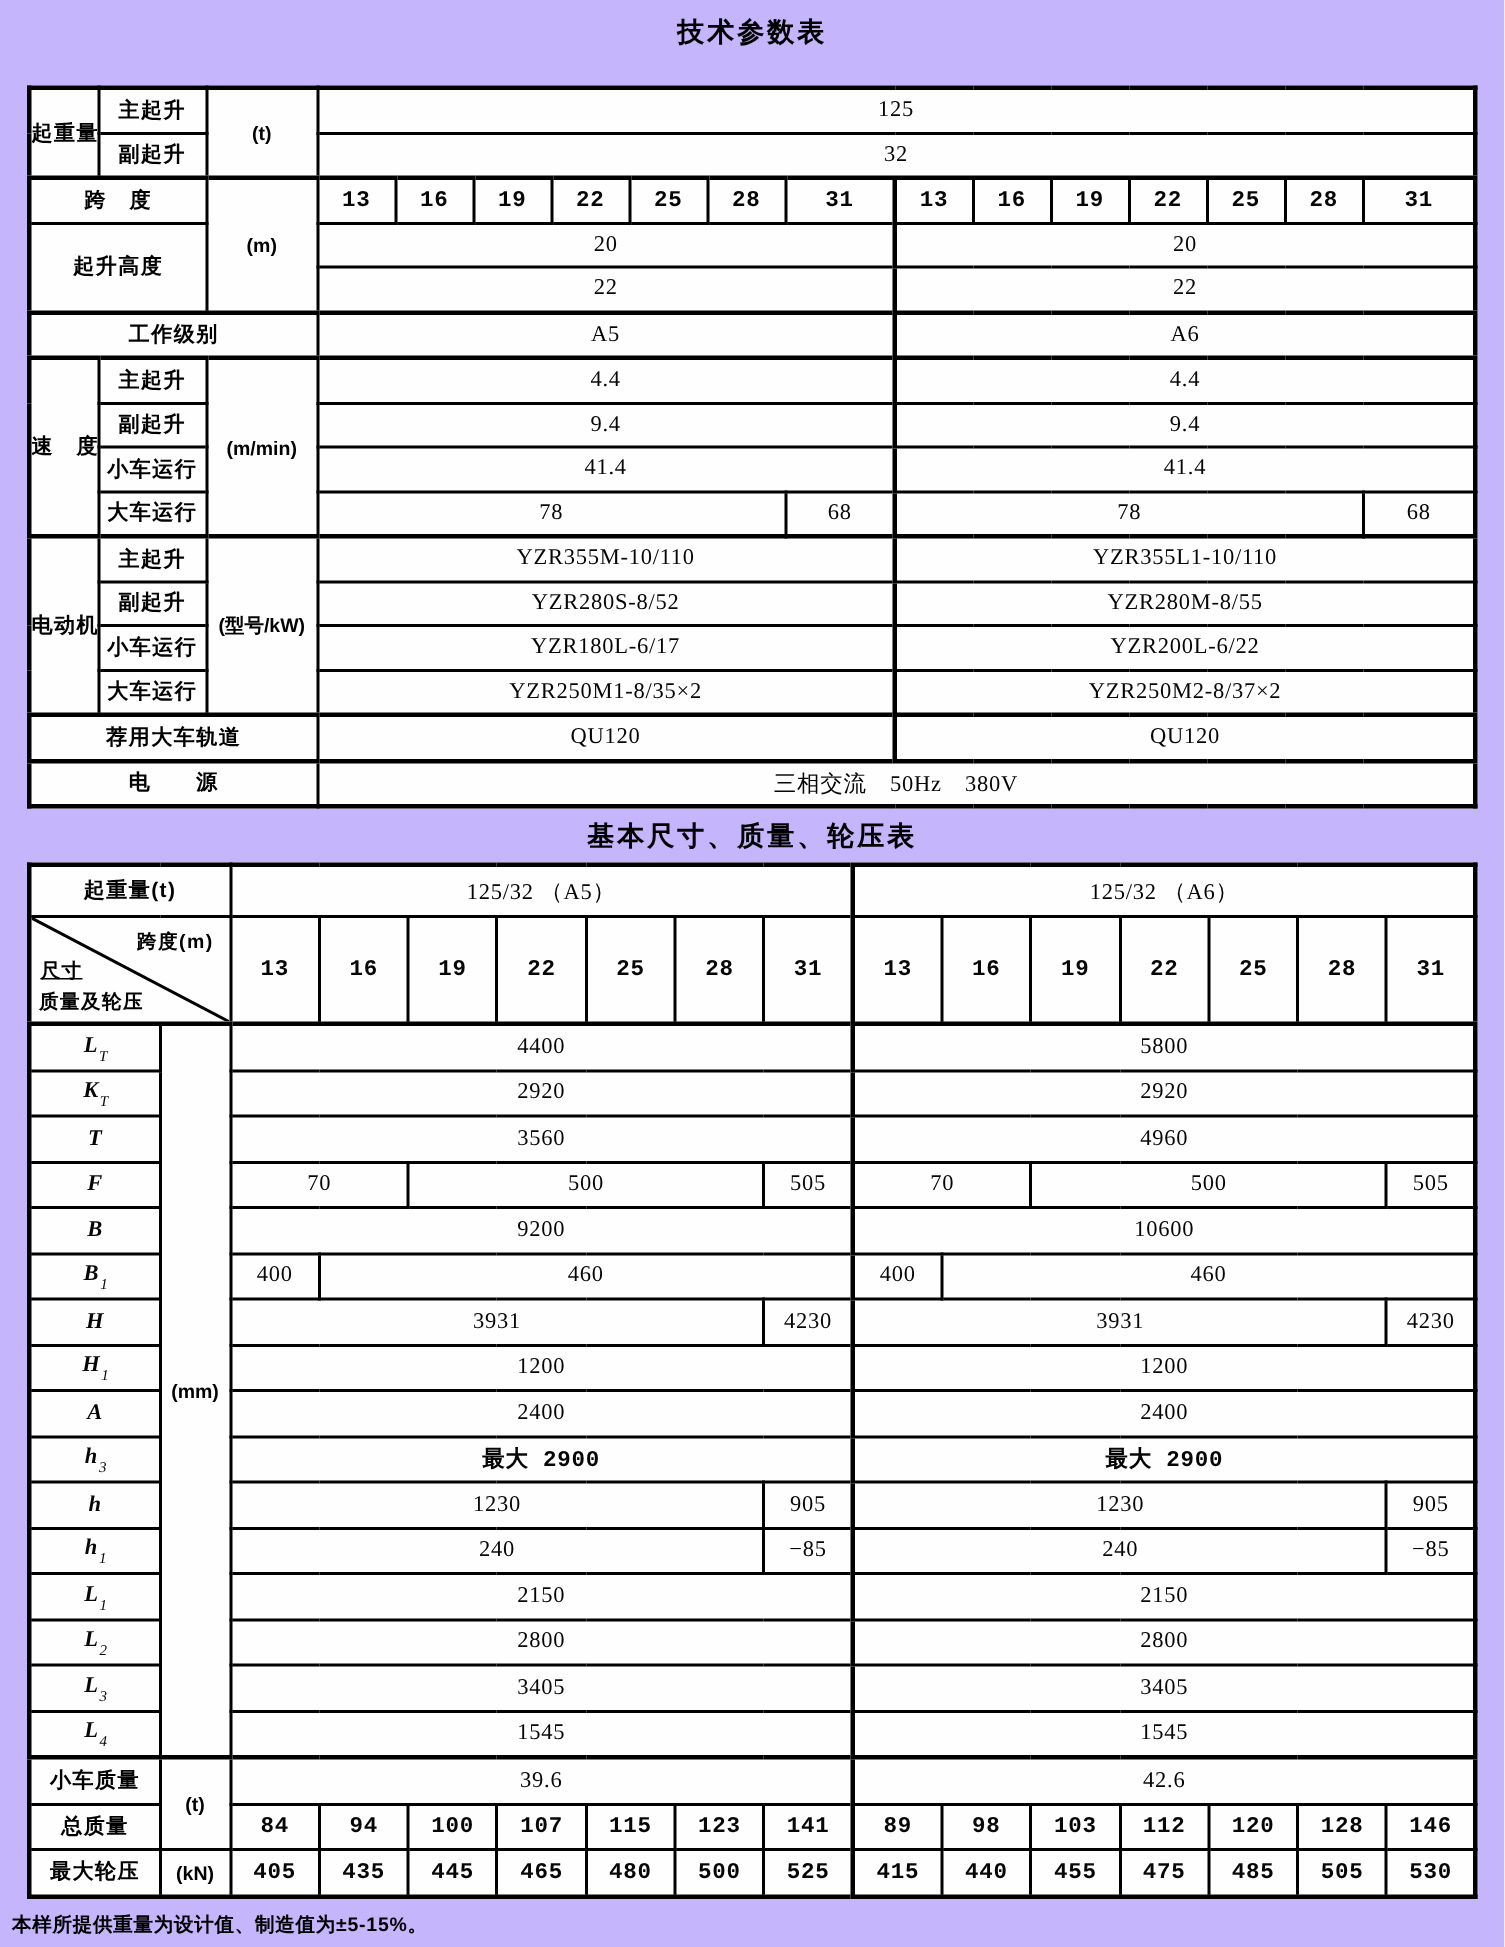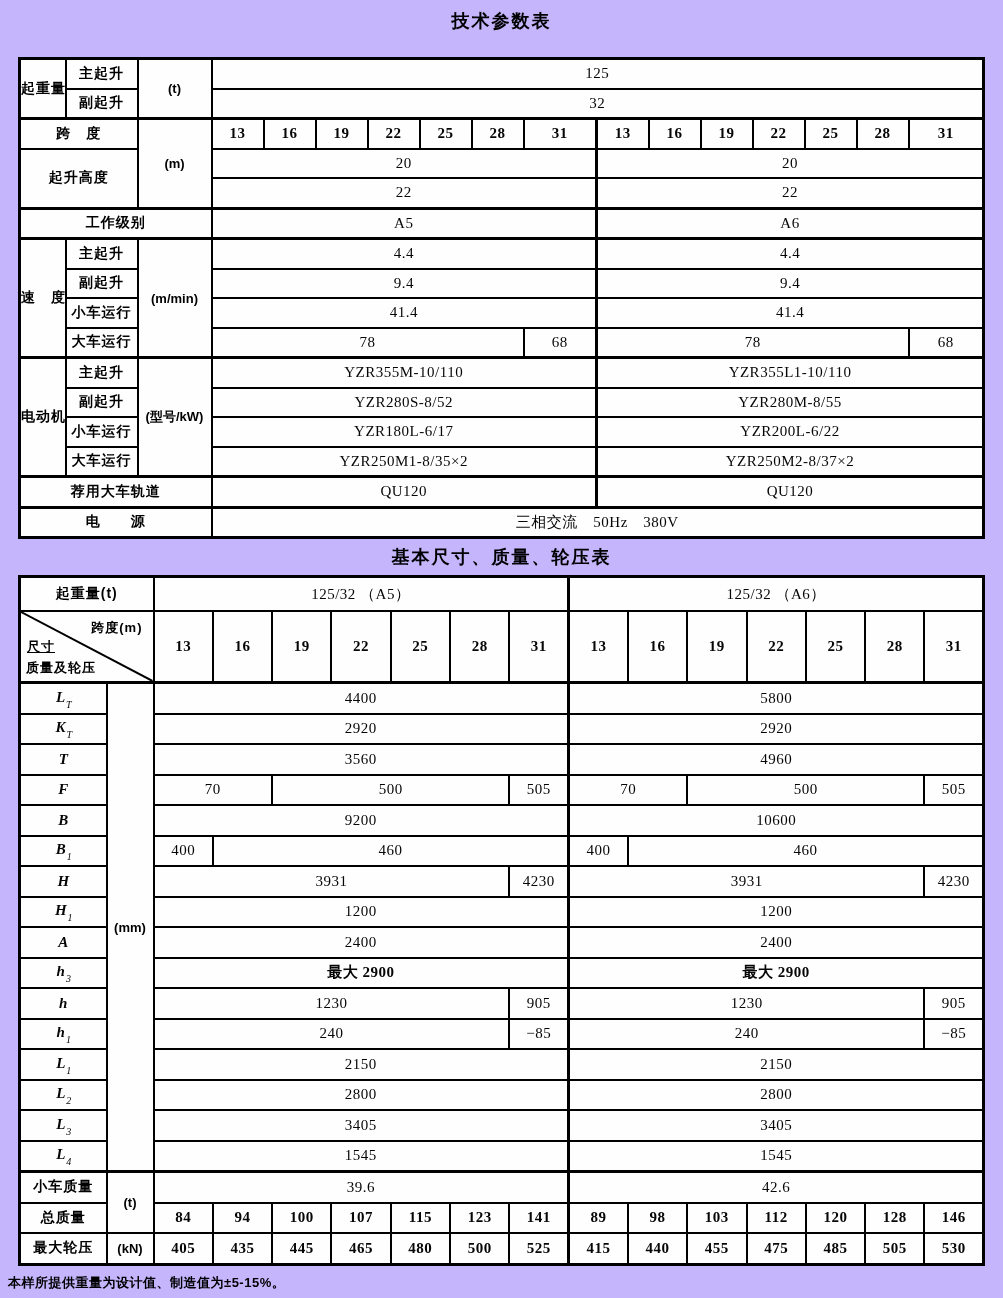--- a/index.html
+++ b/index.html
@@ -32,21 +32,21 @@
   td.mid{border-left-width:3px;}
   td.zh{
     font-family:"Liberation Sans","DejaVu Sans",sans-serif;
     font-weight:bold;font-size:14px;letter-spacing:1px;color:#000;
   }
   td.unit{
     font-family:"Liberation Sans","DejaVu Sans",sans-serif;
     font-weight:bold;font-size:13px;letter-spacing:0;color:#000;
   }
   td.num{letter-spacing:0.5px;}
-  td.b{font-weight:bold;}
+  td.b{font-weight:bold;font-family:Liberation Mono, monospace;}
   td.sym{font-size:15px;}
   td.sym i{font-family:"Liberation Serif","DejaVu Serif",serif;font-style:italic;font-weight:600;}
   td.sym sub{font-size:10px;font-style:italic;position:relative;top:2px;left:1px;}
   td.diag{position:relative;padding:0;}
   td.diag .dg{position:absolute;top:0;left:0;right:0;bottom:0;padding-left:28px;}
   td.diag svg{position:absolute;top:0;left:0;width:100%;height:100%;}
   .dg span{
     position:absolute;font-family:"Liberation Sans","DejaVu Sans",sans-serif;
     font-weight:bold;font-size:13px;color:#000;letter-spacing:1px;
   }

